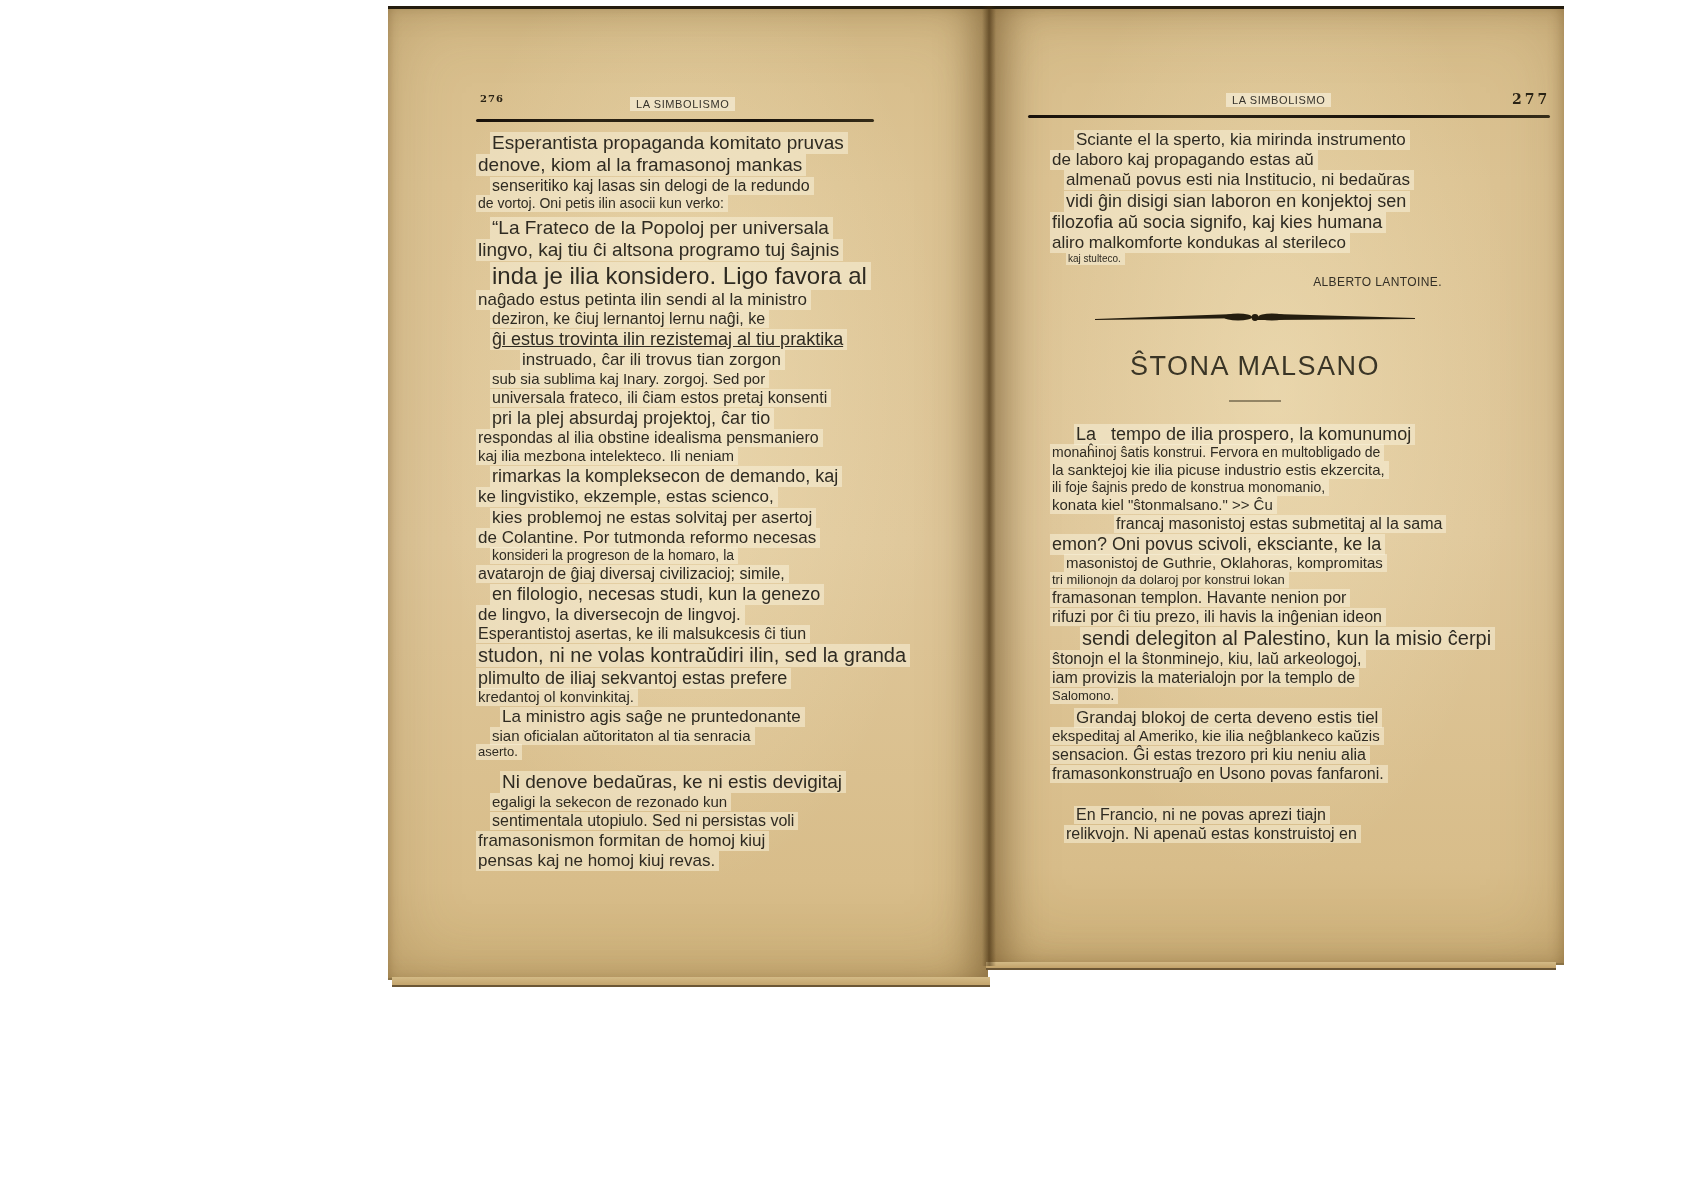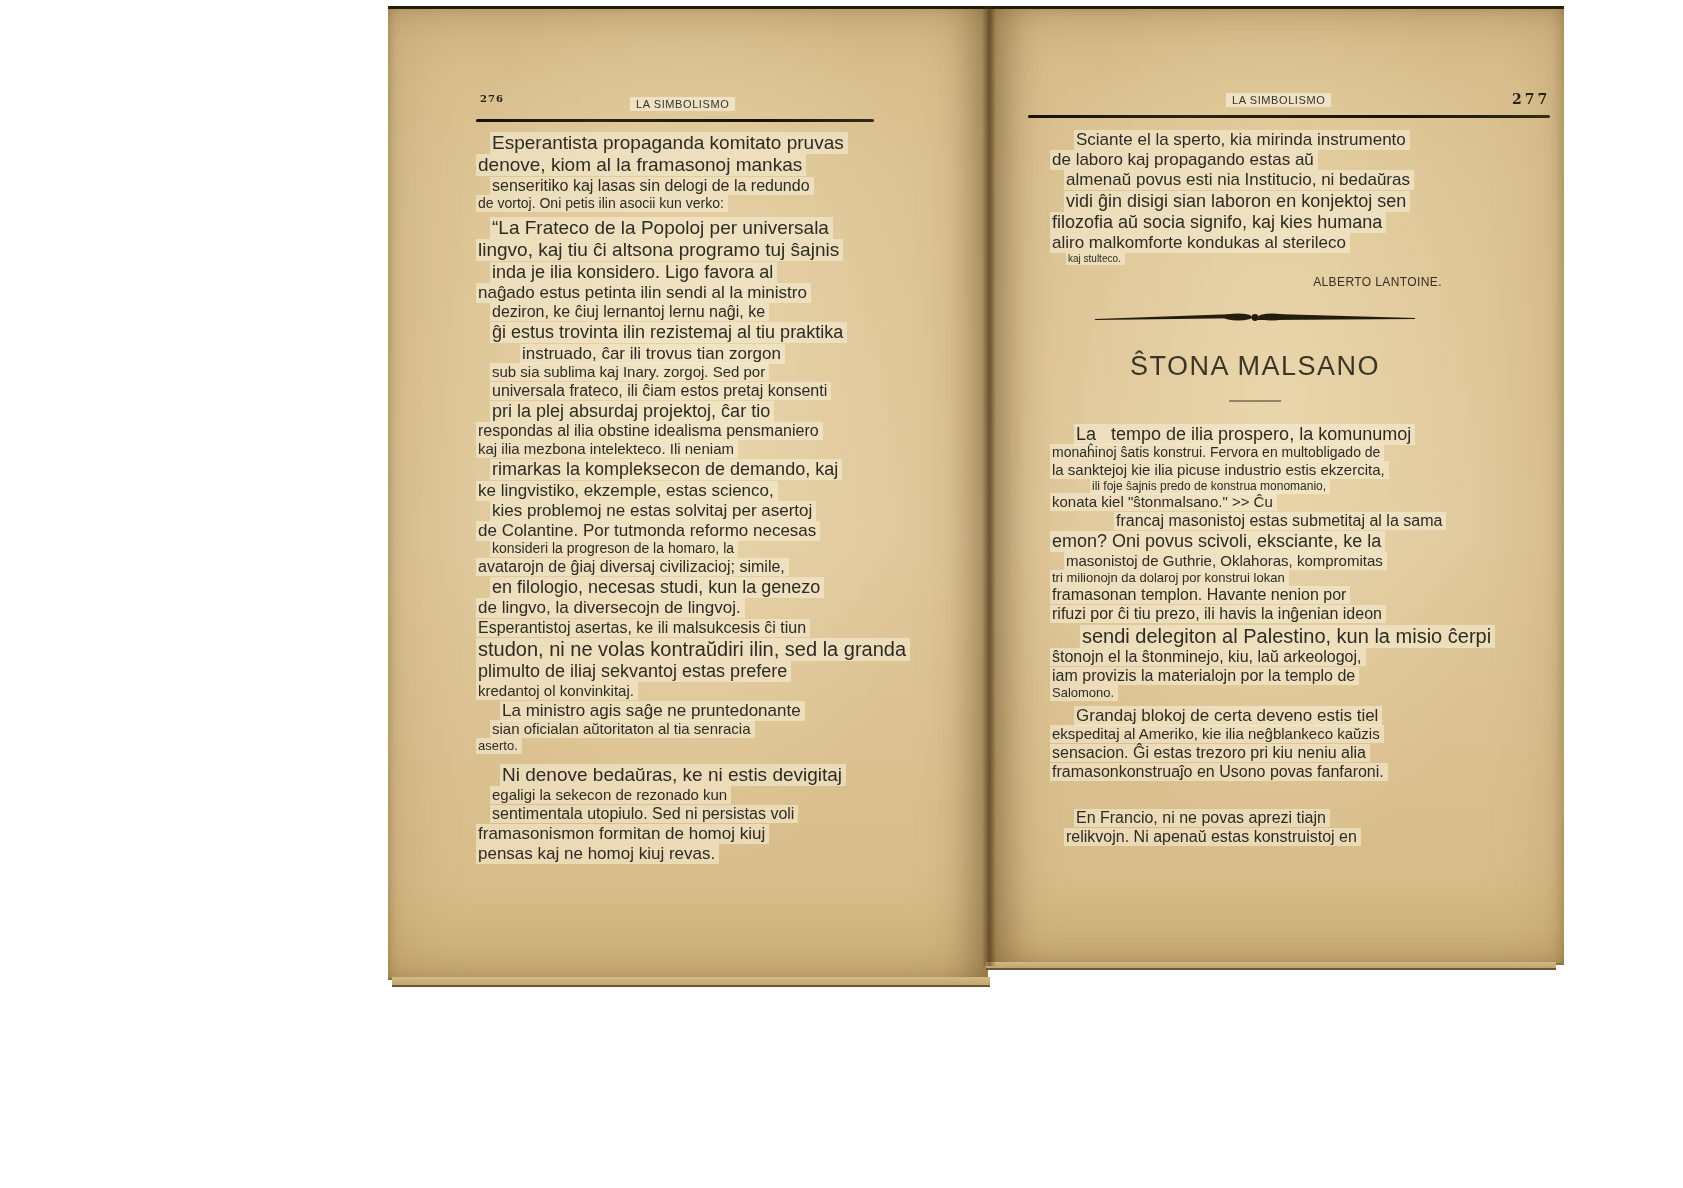--- a/index.html
+++ b/index.html
@@ -69,21 +69,21 @@
   .line{line-height:1.13;margin:1px 0;white-space:nowrap;}
   .line-bg{
     background:rgba(248,240,216,0.55);
     padding:0 4px 1px 2px;white-space:pre;
   }
   .indent-0{margin-left:0;}
   .indent-1{margin-left:14px;}
   .indent-2{margin-left:24px;}
   .gap-after-sm{margin-bottom:5px;}
   .gap-after-md{margin-bottom:11px;}
-  .gap-after-lg{margin-bottom:28px;}
+  .gap-after-lg{margin-bottom:22px;}
   .signature{
     text-align:right;font-size:12px;letter-spacing:0.4px;color:#332f26;
     margin:10px 18px 0 0;
   }
   .divider-wrap{margin:22px auto 0 auto;width:320px;text-align:center;}
   .section-title{
     text-align:center;font-size:27px;letter-spacing:1.5px;color:#3a3526;
     margin-top:22px;
   }
   .section-rule{
@@ -104,24 +104,24 @@
     <div class="text-col" style="left:88px;top:122px;width:408px;">
       <div class="para gap-after-sm">
           <div class="line indent-1" style="font-size: 19px;"><span class="line-bg">Esperantista propaganda komitato pruvas</span></div>
           <div class="line indent-0" style="font-size: 19px;"><span class="line-bg">denove, kiom al la framasonoj mankas</span></div>
           <div class="line indent-1" style="font-size: 16px;"><span class="line-bg">senseritiko kaj lasas sin delogi de la redundo</span></div>
           <div class="line indent-0" style="font-size: 14px;"><span class="line-bg">de vortoj. Oni petis ilin asocii kun verko:</span></div>
         </div>
       <div class="para gap-after-md">
           <div class="line indent-1" style="font-size: 19px;"><span class="line-bg">“La Frateco de la Popoloj per universala</span></div>
           <div class="line indent-0" style="font-size: 19px;"><span class="line-bg">lingvo, kaj tiu ĉi altsona programo tuj ŝajnis</span></div>
-          <div class="line indent-1" style="font-size: 18px;"><span class="line-bg">inda je ilia konsidero. Ligo favora al</span></div>
+          <div class="line indent-1" style="font-size: 24px;"><span class="line-bg">inda je ilia konsidero. Ligo favora al</span></div>
           <div class="line indent-0" style="font-size: 17px;"><span class="line-bg">naĝado estus petinta ilin sendi al la ministro</span></div>
           <div class="line indent-1" style="font-size: 16px;"><span class="line-bg">deziron, ke ĉiuj lernantoj lernu naĝi, ke</span></div>
-          <div class="line indent-1" style="font-size: 18px;"><span class="line-bg">ĝi estus trovinta ilin rezistemaj al tiu praktika</span></div>
+          <div class="line indent-1" style="font-size: 18px; text-decoration: underline;"><span class="line-bg">ĝi estus trovinta ilin rezistemaj al tiu praktika</span></div>
           <div class="line indent-0" style="font-size: 17px; padding-left: 44px;"><span class="line-bg">instruado, ĉar ili trovus tian zorgon</span></div>
           <div class="line indent-1" style="font-size: 15px;"><span class="line-bg">sub sia sublima kaj Inary. zorgoj. Sed por</span></div>
           <div class="line indent-1" style="font-size: 16px;"><span class="line-bg">universala frateco, ili ĉiam estos pretaj konsenti</span></div>
           <div class="line indent-1" style="font-size: 18px;"><span class="line-bg">pri la plej absurdaj projektoj, ĉar tio</span></div>
           <div class="line indent-0" style="font-size: 16px;"><span class="line-bg">respondas al ilia obstine idealisma pensmaniero</span></div>
           <div class="line indent-0" style="font-size: 15px;"><span class="line-bg">kaj ilia mezbona intelekteco. Ili neniam</span></div>
           <div class="line indent-1" style="font-size: 18px;"><span class="line-bg">rimarkas la kompleksecon de demando, kaj</span></div>
           <div class="line indent-0" style="font-size: 17px;"><span class="line-bg">ke lingvistiko, ekzemple, estas scienco,</span></div>
           <div class="line indent-1" style="font-size: 17px;"><span class="line-bg">kies problemoj ne estas solvitaj per asertoj</span></div>
           <div class="line indent-0" style="font-size: 17px;"><span class="line-bg">de Colantine. Por tutmonda reformo necesas</span></div>
@@ -175,21 +175,21 @@
       </div>
 
       <div class="section-title">ŜTONA MALSANO</div>
       <div class="section-rule"></div>
 
       <div class="section-body">
         <div class="para gap-after-sm">
             <div class="line indent-2" style="font-size: 18px;"><span class="line-bg">La   tempo de ilia prospero, la komunumoj</span></div>
             <div class="line indent-0" style="font-size: 14px;"><span class="line-bg">monaĥinoj ŝatis konstrui. Fervora en multobligado de</span></div>
             <div class="line indent-0" style="font-size: 15px;"><span class="line-bg">la sanktejoj kie ilia picuse industrio estis ekzercita,</span></div>
-            <div class="line indent-0" style="font-size: 12px; margin-left: 40px;"><span class="line-bg">ili foje ŝajnis predo de konstrua monomanio,</span></div>
+            <div class="line indent-0" style="font-size: 14px;"><span class="line-bg">ili foje ŝajnis predo de konstrua monomanio,</span></div>
             <div class="line indent-0" style="font-size: 15px;"><span class="line-bg">konata kiel "ŝtonmalsano." &gt;&gt; Ĉu</span></div>
             <div class="line indent-2" style="font-size: 16px; padding-left: 40px;"><span class="line-bg">francaj masonistoj estas submetitaj al la sama</span></div>
             <div class="line indent-0" style="font-size: 18px;"><span class="line-bg">emon? Oni povus scivoli, eksciante, ke la</span></div>
             <div class="line indent-1" style="font-size: 15px;"><span class="line-bg">masonistoj de Guthrie, Oklahoras, kompromitas</span></div>
             <div class="line indent-0" style="font-size: 13px;"><span class="line-bg">tri milionojn da dolaroj por konstrui lokan</span></div>
             <div class="line indent-0" style="font-size: 16px;"><span class="line-bg">framasonan templon. Havante nenion por</span></div>
             <div class="line indent-0" style="font-size: 16px;"><span class="line-bg">rifuzi por ĉi tiu prezo, ili havis la inĝenian ideon</span></div>
             <div class="line indent-0" style="font-size: 20px; padding-left: 30px;"><span class="line-bg">sendi delegiton al Palestino, kun la misio ĉerpi</span></div>
             <div class="line indent-0" style="font-size: 16px;"><span class="line-bg">ŝtonojn el la ŝtonminejo, kiu, laŭ arkeologoj,</span></div>
             <div class="line indent-0" style="font-size: 16px;"><span class="line-bg">iam provizis la materialojn por la templo de</span></div>

